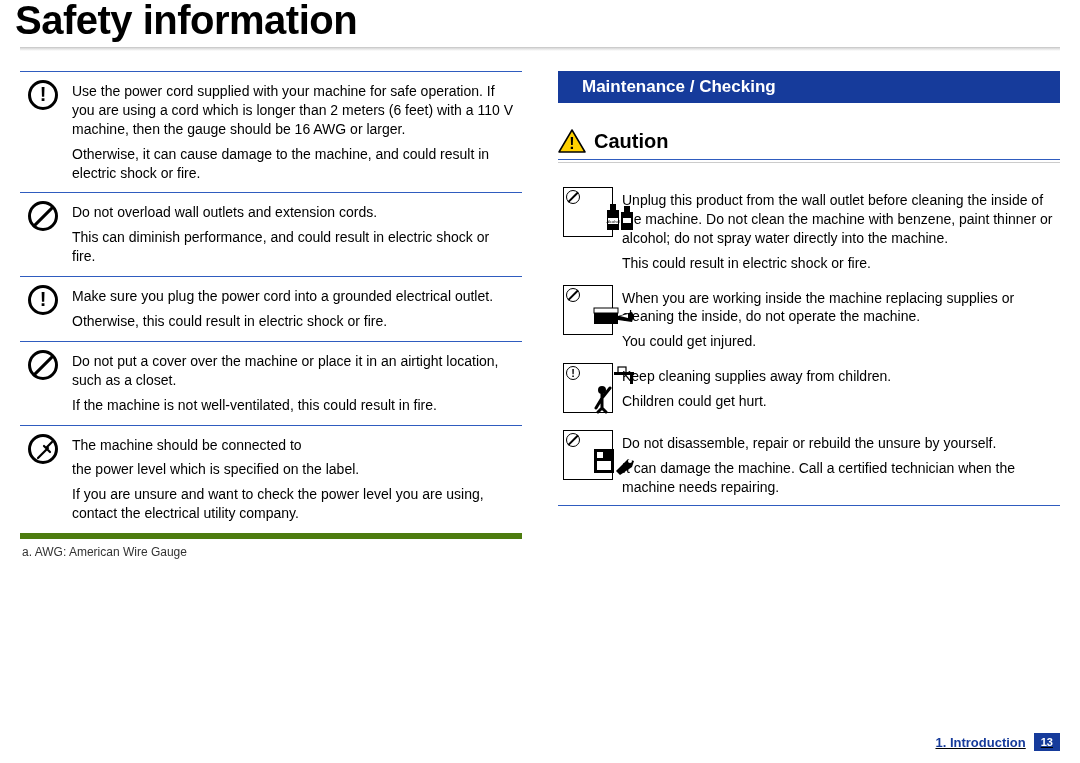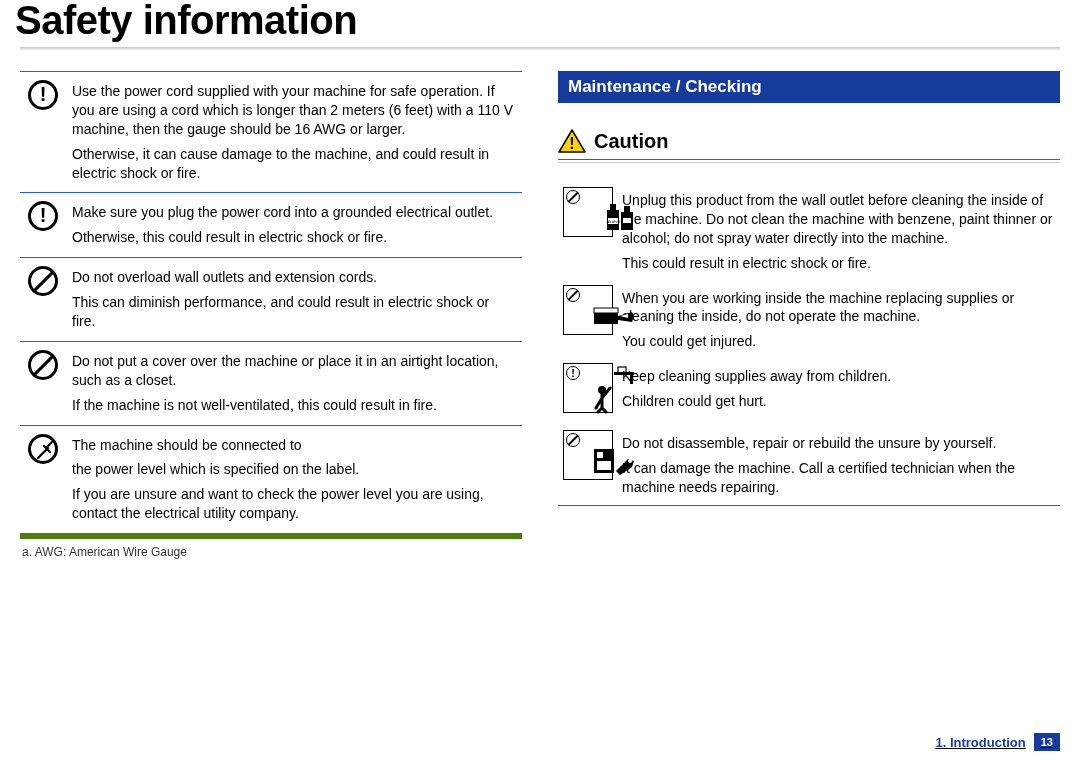--- a/index.html
+++ b/index.html
@@ -18,21 +18,21 @@
   .ltable td { border-top: 1px solid #2f5cbf; padding: 10px 6px 10px 6px; vertical-align: top; }
   .ltable tr:first-child td { border-bottom:none; }
   .ltable tr:last-child td { border-bottom: 6px solid #4d7c0f; }
   .ltable td.icon { width: 46px; text-align:center; padding-top:8px;}
   .ltable p { margin-bottom: 6px; }
   .ltable p:last-child { margin-bottom: 0; }
 
   .footnote { font-size: 12px; color:#333; margin-top:6px; margin-left:2px;}
 
   
-  .section-header { background:#163b9b; color:#fff; font-weight:700; font-size:17px; padding:6px 10px; margin-bottom:26px;}
+  .section-header { background:#163b9b; color:#fff; font-weight:700; font-size:17px; padding:6px 24px; margin-bottom:26px;}
   .caution-row { display:flex; align-items:center; gap:8px; margin-bottom:6px; }
   .caution-label { font-weight:700; font-size:20px; }
   .hr-blue { height:1px; background:#2f5cbf; margin-bottom:2px;}
   .hr-gray { height:1px; background:#ccc; margin-bottom:20px;}
   .rtable { width:100%; border-collapse: collapse; font-size:14px; line-height:1.35;}
   .rtable td { padding: 8px 4px; vertical-align: top;}
   .rtable td.icon { width:60px; text-align:center; padding-top:4px;}
   .rtable p { margin-bottom: 6px; }
   .rtable p:last-child { margin-bottom: 0; }
   .rtable-divider td { border-bottom: 1px solid #2f5cbf; padding:0; height:0;}
@@ -70,31 +70,31 @@
       <table class="ltable">
         <tbody>
             <tr>
           <td class="icon"><span class="circ excl"></span></td>
           <td>
             <p>Use the power cord supplied with your machine for safe operation. If you are using a cord which is longer than 2 meters (6 feet) with a 110 V machine, then the gauge should be 16 AWG or larger.</p>
             <p>Otherwise, it can cause damage to the machine, and could result in electric shock or fire.</p>
           </td>
         </tr>
         <tr>
+          <td class="icon"><span class="circ prohibit"></span></td>
+          <td>
+            <p>Do not overload wall outlets and extension cords.</p>
+            <p>This can diminish performance, and could result in electric shock or fire.</p>
+          </td>
+        </tr>
+        <tr>
           <td class="icon"><span class="circ excl"></span></td>
           <td>
             <p>Make sure you plug the power cord into a grounded electrical outlet.</p>
             <p>Otherwise, this could result in electric shock or fire.</p>
-          </td>
-        </tr>
-        <tr>
-          <td class="icon"><span class="circ prohibit"></span></td>
-          <td>
-            <p>Do not overload wall outlets and extension cords.</p>
-            <p>This can diminish performance, and could result in electric shock or fire.</p>
           </td>
         </tr>
         <tr>
           <td class="icon"><span class="circ prohibit"></span></td>
           <td>
             <p>Do not put a cover over the machine or place it in an airtight location, such as a closet.</p>
             <p>If the machine is not well-ventilated, this could result in fire.</p>
           </td>
         </tr>
         <tr>

